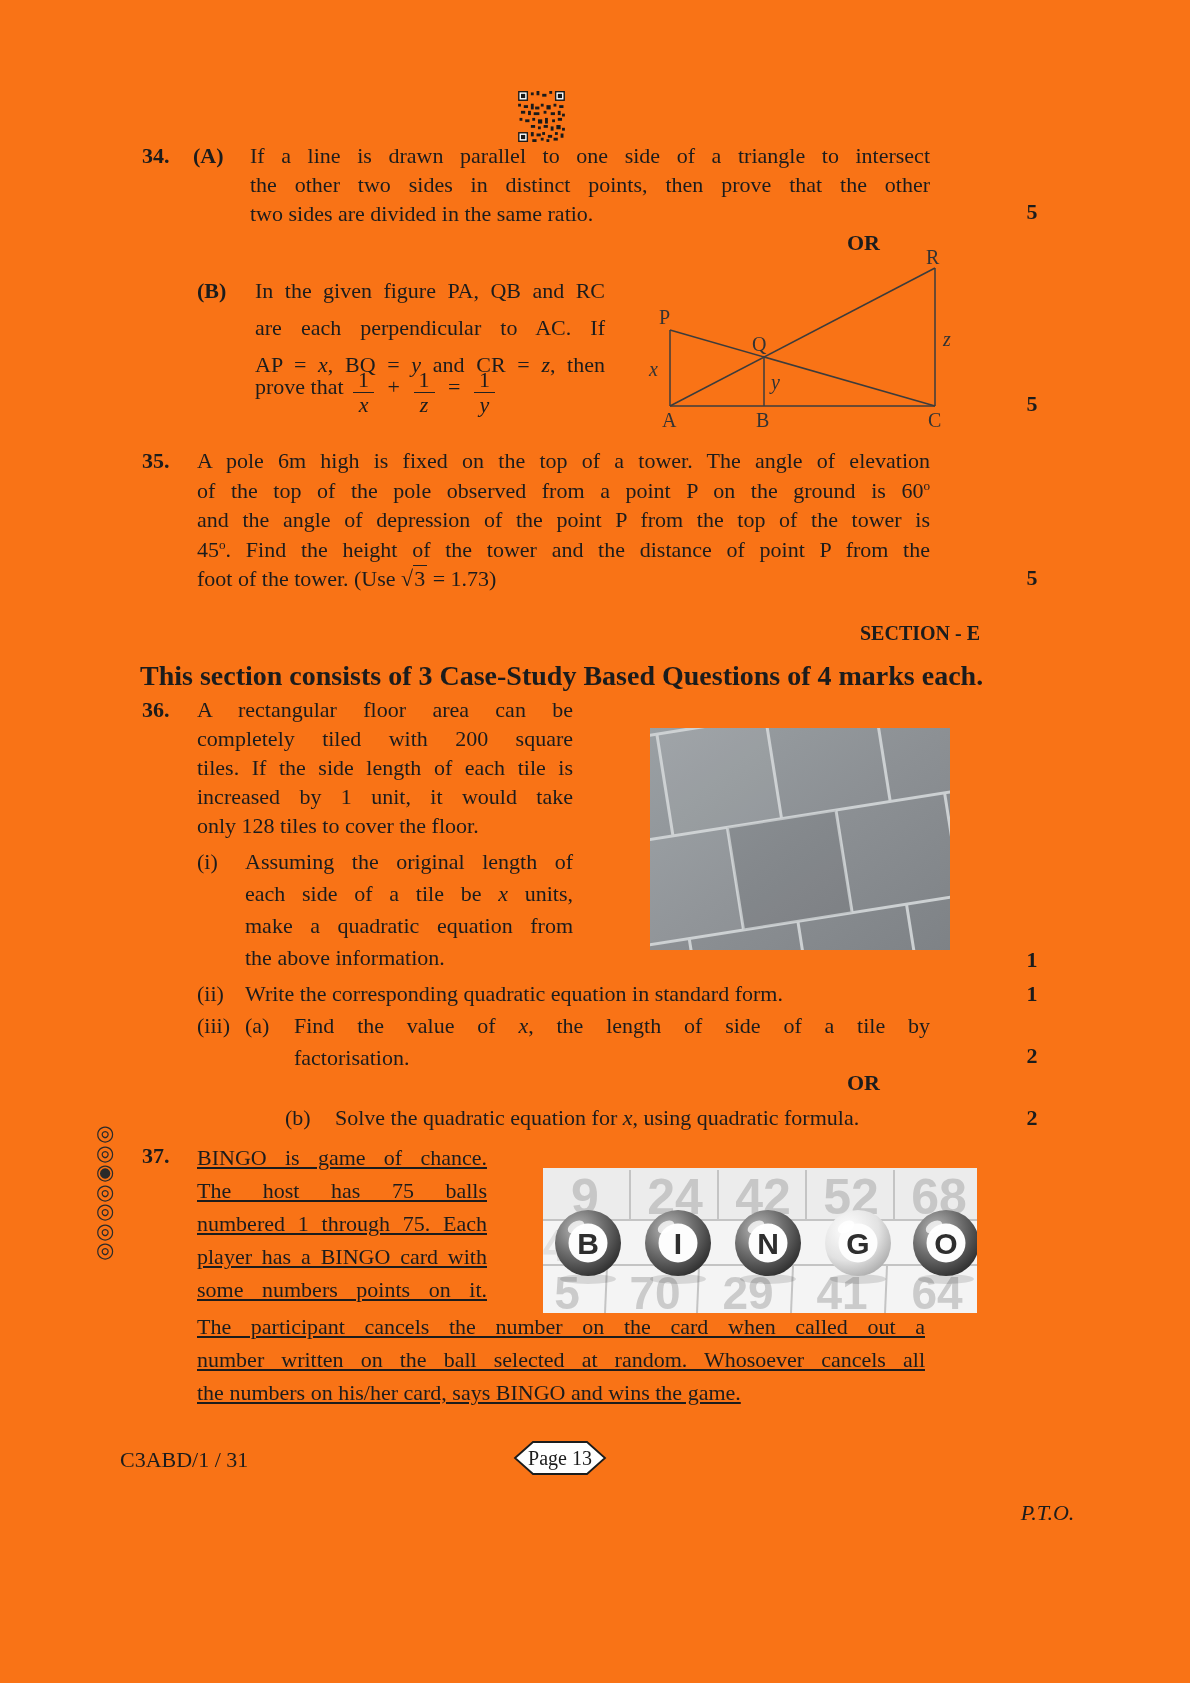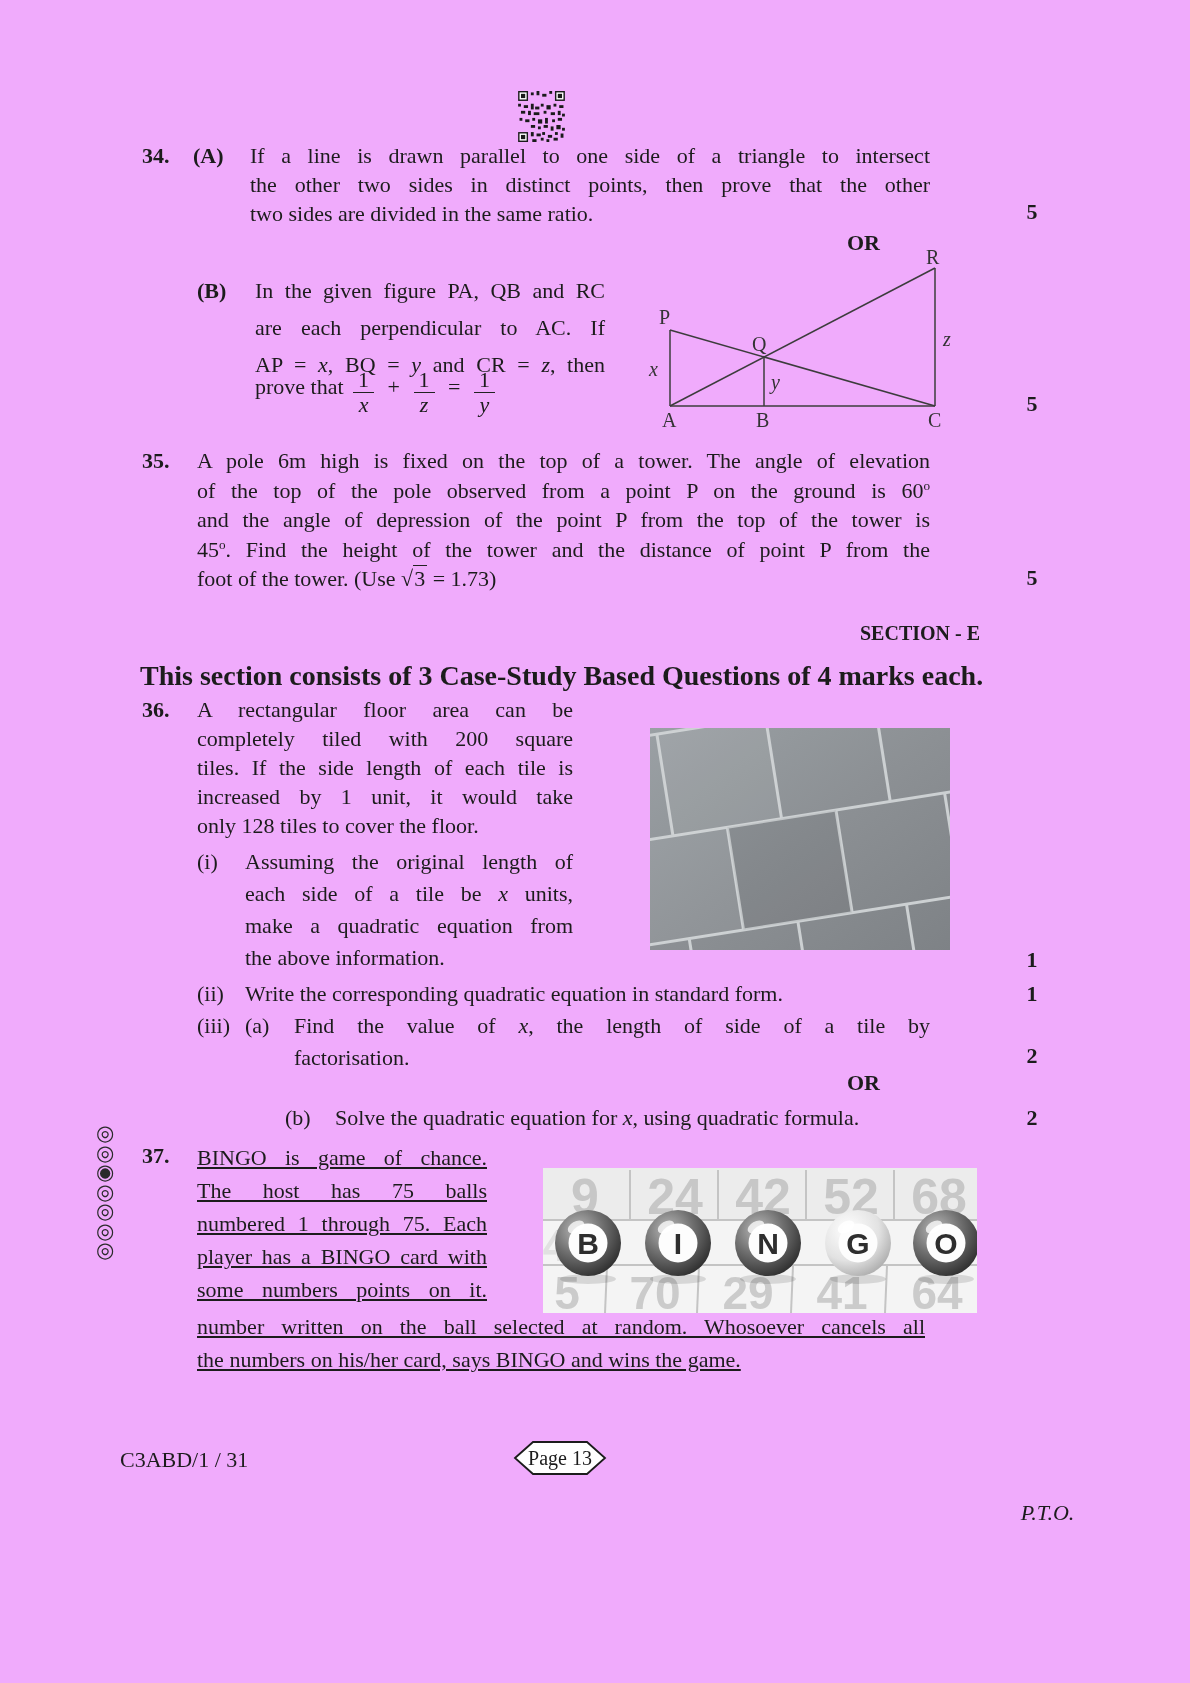--- a/index.html
+++ b/index.html
@@ -1,16 +1,16 @@
 <!DOCTYPE html>
 <html><head>
 <meta charset="utf-8">
 <style>
   html,body{margin:0;padding:0;background:#e8e8e8;}
-  .page{position:relative;width:1190px;height:1683px;margin:0 auto;background:#f0abfc;
+  .page{position:relative;width:1190px;height:1683px;margin:0 auto;background:#f97316;
         font-family:"Liberation Serif",serif;color:#1c1c1c;overflow:hidden;}
   .abs{position:absolute;}
   .t{font-size:22px;line-height:29px;}
   .lh32{line-height:32px;}
   .lh33{line-height:33px;text-decoration:underline;}
   .lh37{line-height:37px;}
   .j{text-align:justify;text-align-last:justify;}
   .b{font-weight:bold;}
   .it{font-style:italic;}
   .center{text-align:right;}
@@ -319,20 +319,21 @@
         <text x="45" y="86">B</text>
         <text x="135" y="86">I</text>
         <text x="225" y="86">N</text>
         <text x="315" y="86">G</text>
         <text x="403" y="86">O</text>
       </g>
     </g>
   </svg>
 
   <div class="abs t lh33" style="left:197px;top:1310px;width:728px">
+    <div class="j">The participant cancels the number on the card when called out a</div>
     <div class="j">number written on the ball selected at random. Whosoever cancels all</div>
     <div>the numbers on his/her card, says BINGO and wins the game.</div>
   </div>
 
   <div class="abs t" style="left:120px;top:1445px">C3ABD/1 / 31</div>
   <svg class="abs" style="left:495px;top:1438px" width="130" height="40" viewBox="0 0 130 40">
     <path d="M20 20 L38 4 H92 L110 20 L92 36 H38 Z" fill="#ffffff" stroke="#1c1c1c" stroke-width="1.8"></path>
     <text x="65" y="27" font-family="Liberation Serif, serif" font-size="20" fill="#1c1c1c" text-anchor="middle">Page 13</text>
   </svg>
   <div class="abs t it" style="left:1000px;top:1498px;width:95px;text-align:center">P.T.O.</div>

